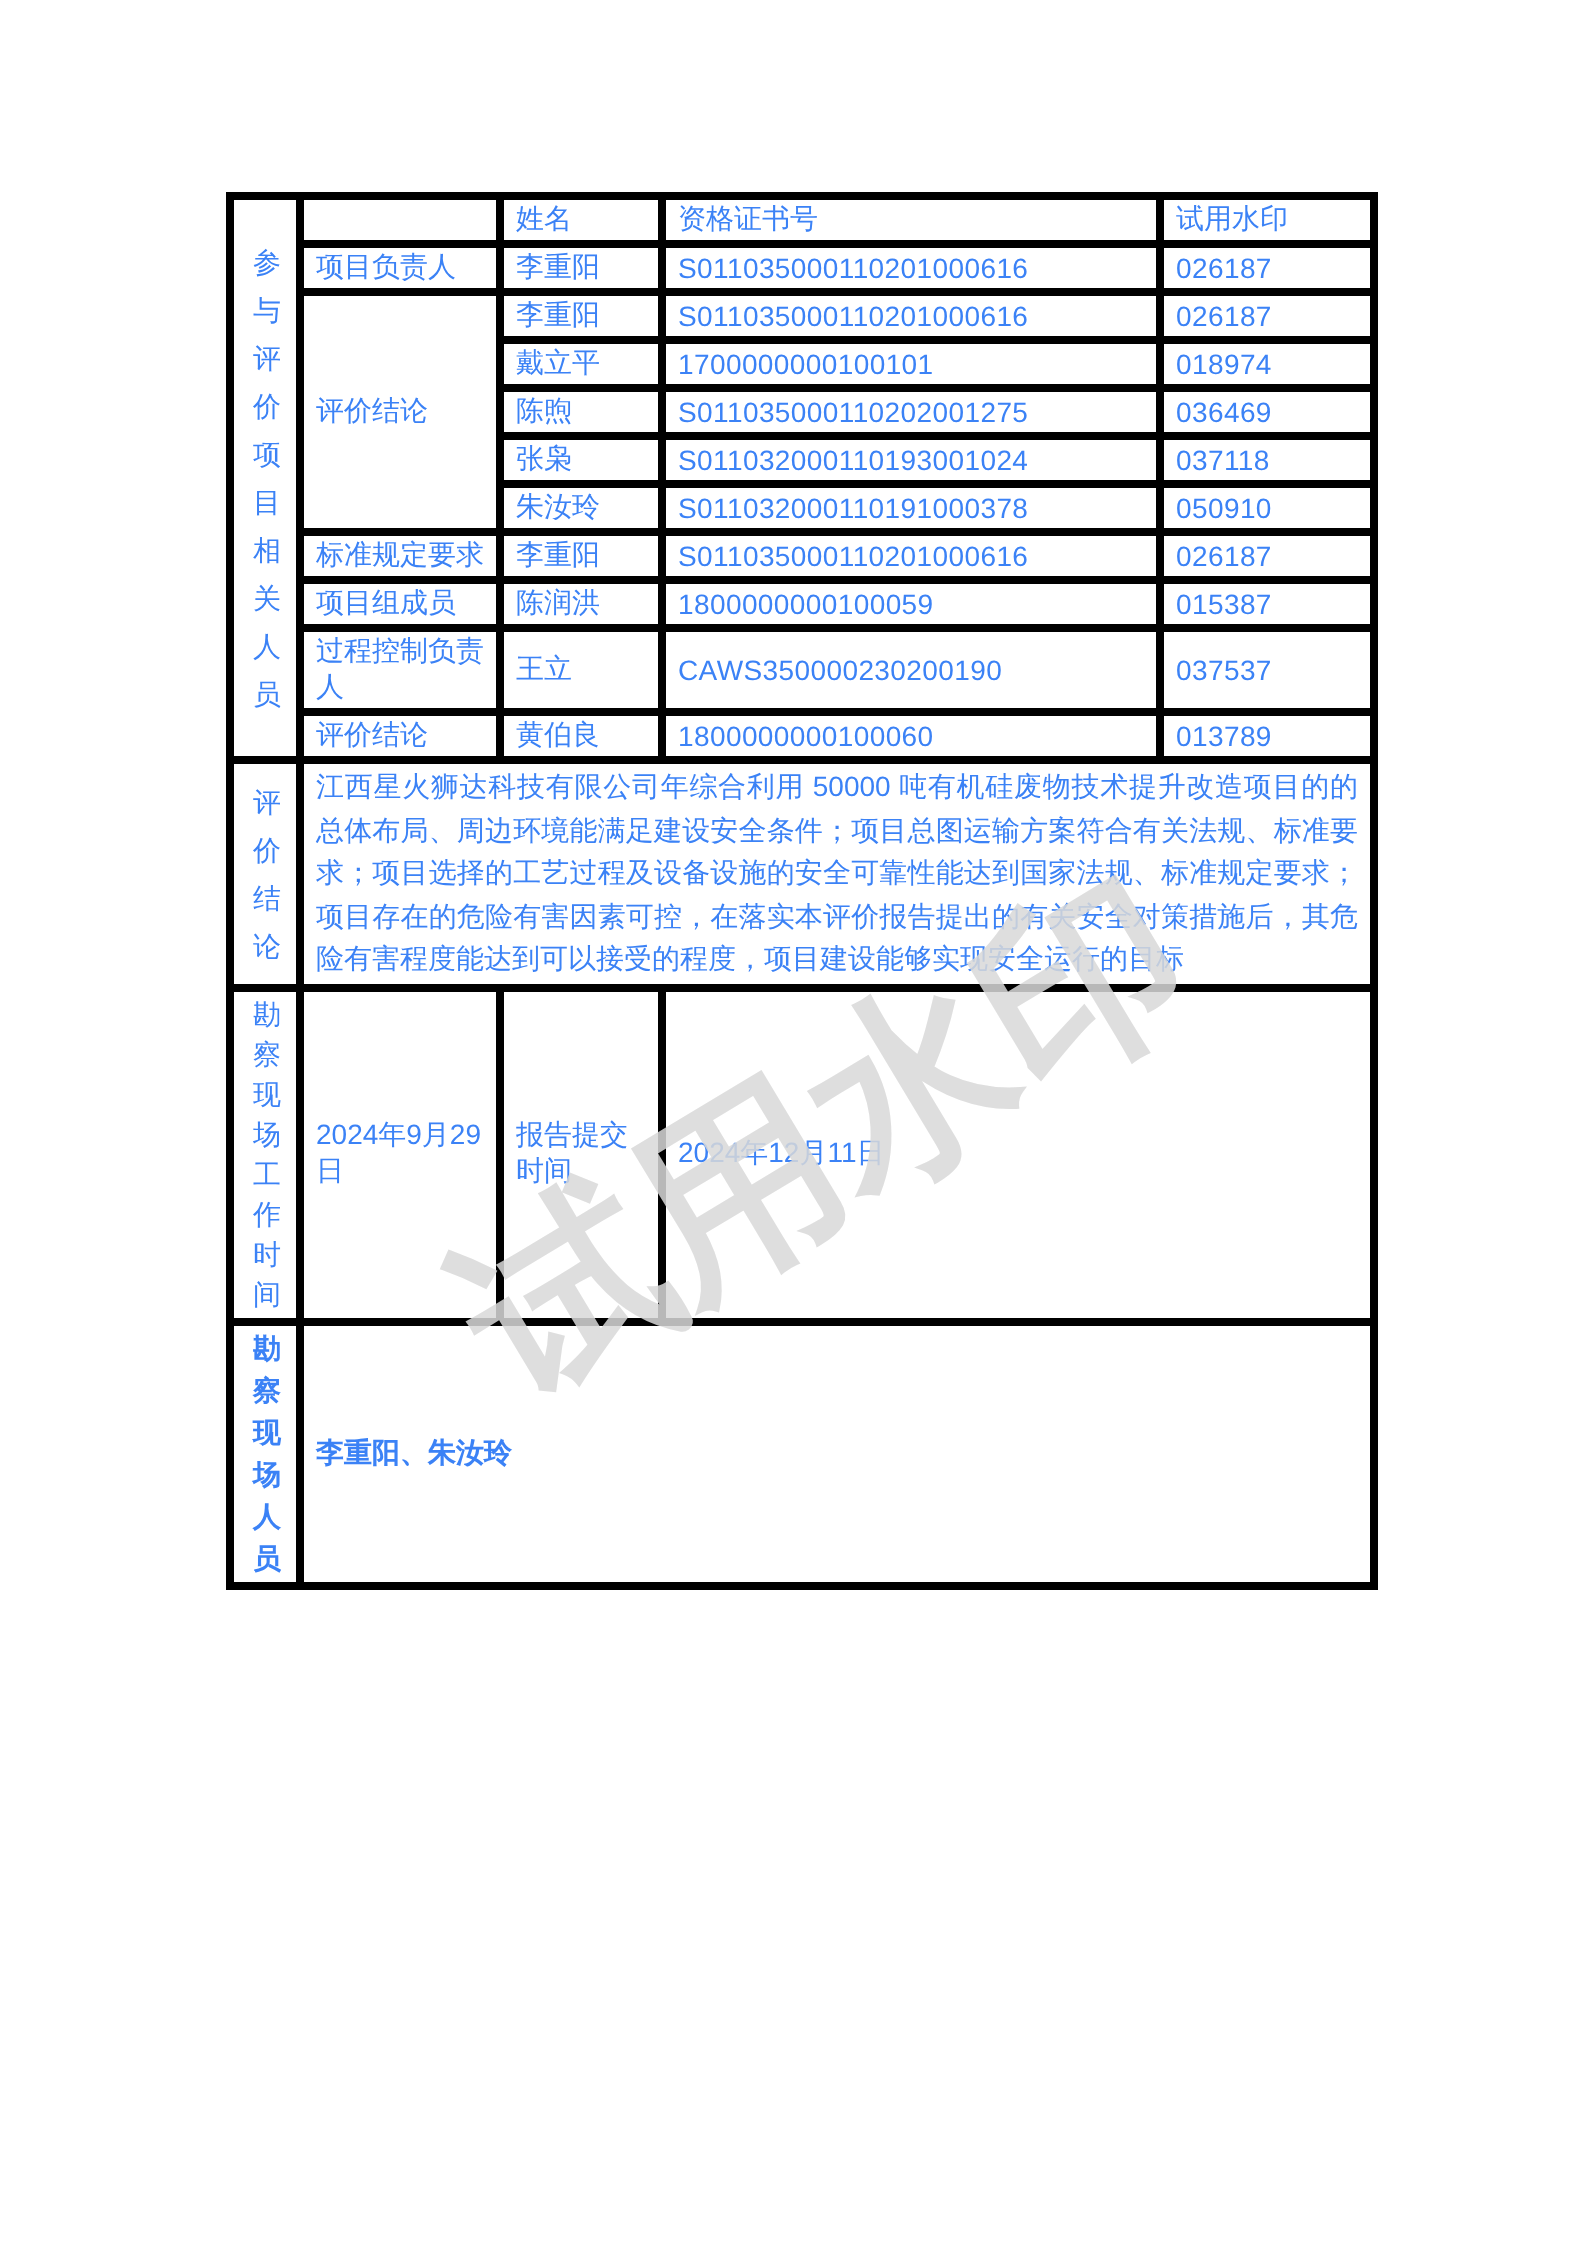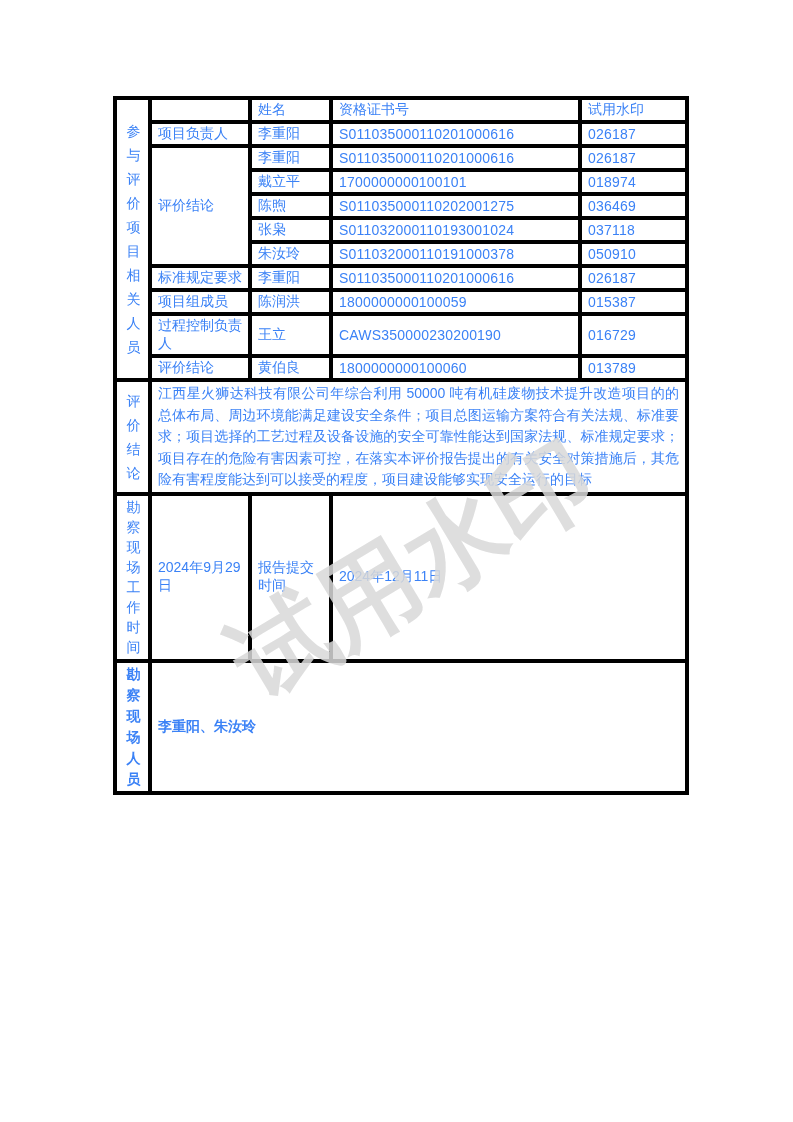--- a/index.html
+++ b/index.html
@@ -137,21 +137,21 @@
     <tr class="h23">
       <td>项目组成员</td>
       <td>陈润洪</td>
       <td class="num">1800000000100059</td>
       <td class="num">015387</td>
     </tr>
     <tr class="h42">
       <td>过程控制负责人</td>
       <td>王立</td>
       <td class="num">CAWS350000230200190</td>
-      <td class="num">016729</td>
+      <td class="num">037537</td>
     </tr>
     <tr class="h24">
       <td>评价结论</td>
       <td>黄伯良</td>
       <td class="num">1800000000100060</td>
       <td class="num">013789</td>
     </tr>
 
     <tr class="hConc">
       <td class="vcell">

